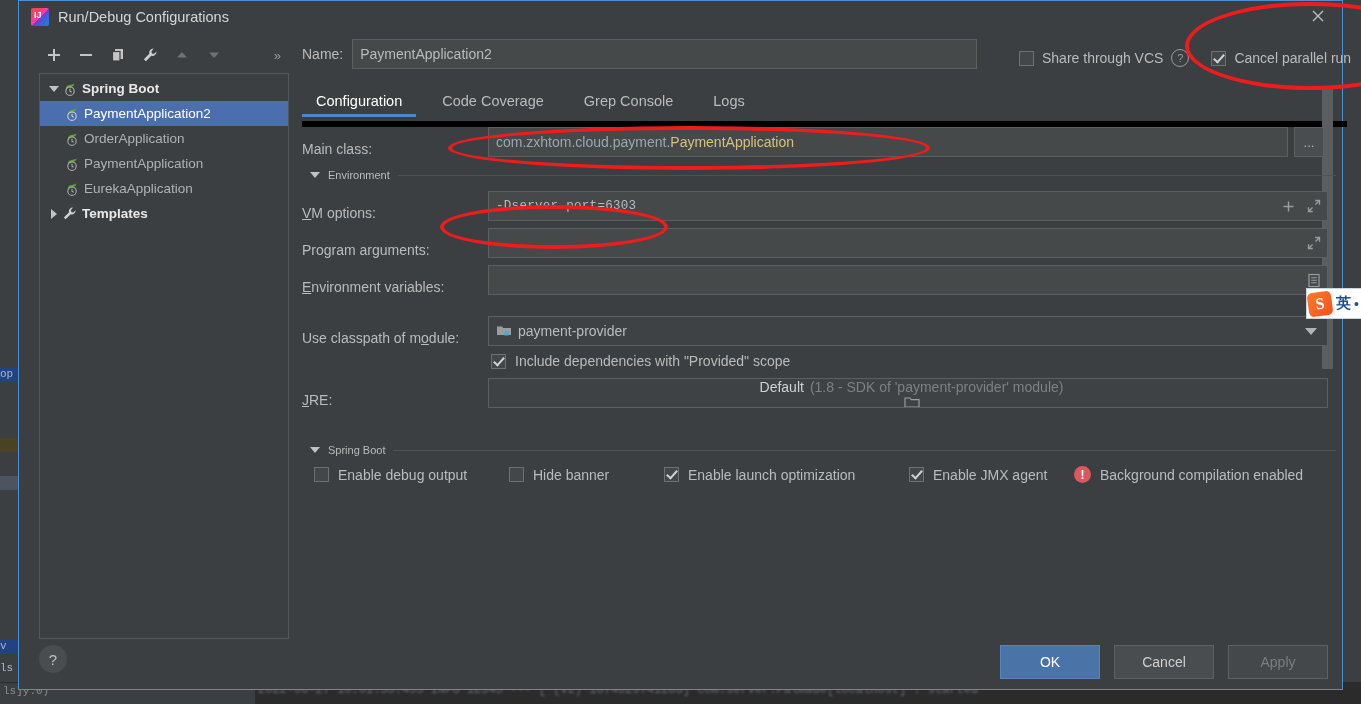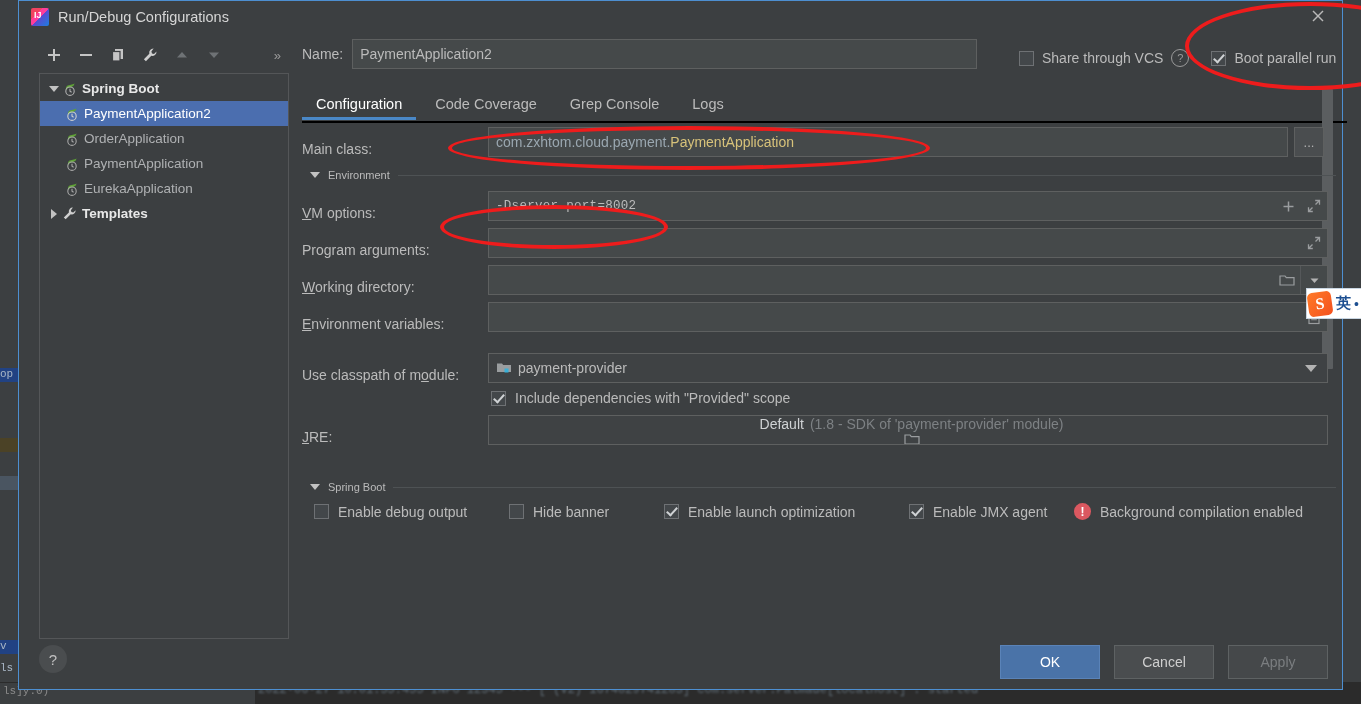--- a/index.html
+++ b/index.html
@@ -171,22 +171,22 @@
     width: 16px; height: 16px; border-radius: 50%;
     border: 1px solid #9a9a9a; color: #9a9a9a;
     font-size: 11px; display: flex; align-items: center; justify-content: center;
     cursor: pointer;
   }
 
   
   .tabs {
     position: absolute; left: 283px; top: 90px;
     width: 1045px; height: 30px;
-    display: flex; align-items: center; gap: 5px;
-    border-bottom: 2px solid #000000;
+    display: flex; align-items: flex-start; gap: 12px;
+    border-bottom: 6px solid #000000;
   }
   .tab {
     font-size: 14.5px; color: #bbbbbb;
     padding: 2px 14px 7px 14px; cursor: pointer;
     position: relative; white-space: nowrap;
   }
   .tab.active { color: #ffffff; }
   .tab.active::after {
     content: ""; position: absolute; left: 0; right: 0; bottom: -1px;
     height: 3px; background: #4a88c7;
@@ -480,21 +480,21 @@
         <div class="lbl">Name:</div>
         <div class="input name-input" placeholder="">PaymentApplication2</div>
       </div>
     </div>
 
     <div class="vcs-area">
       <div class="cb"></div>
       <div class="cb-label">Share through VCS</div>
       <div class="help-circle">?</div>
       <div class="cb checked" style="margin-left:14px;"></div>
-      <div class="cb-label">Boot parallel run</div>
+      <div class="cb-label">Cancel parallel run</div>
     </div>
 
     <div class="tabs">
       <div class="tab active">Configuration</div>
       <div class="tab">Code Coverage</div>
       <div class="tab">Grep Console</div>
       <div class="tab">Logs</div>
     </div>
 
     <div class="vscroll">
@@ -516,21 +516,21 @@
 
       <div class="sep-row">
         <div class="sep-caret"></div>
         <div class="sep-title">Environment</div>
         <div class="sep-line"></div>
       </div>
 
       <div class="row">
         <div class="row-label"><u>V</u>M options:</div>
         <div class="input field mono" style="width:840px;padding-right:0;">
-          <span style="flex:1;">-Dserver.port=8002</span>
+          <span style="flex:1;">-Dserver.port=6303</span>
           <span class="in-field-btn">
             <svg width="13" height="13" viewBox="0 0 13 13">
                 <path d="M6.5 1.5v10M1.5 6.5h10" stroke="#9a9d9f" stroke-width="1.5"></path>
               </svg>
           </span>
           <span class="in-field-btn">
             <svg width="14" height="14" viewBox="0 0 14 14">
               <path d="M8.2 1.5h4.3v4.3M12.5 1.5 8.5 5.5M5.8 12.5H1.5V8.2M1.5 12.5l4-4" stroke="#9a9d9f" stroke-width="1.3" fill="none"></path>
             </svg>
           </span>
@@ -542,36 +542,20 @@
         <div class="input field" style="width:840px;padding-right:0;">
           <span style="flex:1;"></span>
           <span class="in-field-btn">
             <svg width="14" height="14" viewBox="0 0 14 14">
               <path d="M8.2 1.5h4.3v4.3M12.5 1.5 8.5 5.5M5.8 12.5H1.5V8.2M1.5 12.5l4-4" stroke="#9a9d9f" stroke-width="1.3" fill="none"></path>
             </svg>
           </span>
         </div>
       </div>
 
-      <div class="row">
-        <div class="row-label"><u>W</u>orking directory:</div>
-        <div class="input field" style="width:840px;padding-right:0;">
-          <span style="flex:1;"></span>
-          <span class="in-field-btn">
-            <svg width="16" height="14" viewBox="0 0 16 14">
-              <path d="M1 3h5l1.3 1.7H15V12H1z" fill="none" stroke="#9a9d9f" stroke-width="1.2"></path>
-            </svg>
-          </span>
-          <span class="in-field-btn" style="border-left:1px solid #55585a;height:100%;">
-            <svg width="13" height="13" viewBox="0 0 13 13">
-                <path d="M2.5 4.5 6.5 9l4-4.5z" fill="#b3b3b3"></path>
-              </svg>
-          </span>
-        </div>
-      </div>
 
       <div class="row">
         <div class="row-label"><u>E</u>nvironment variables:</div>
         <div class="input field" style="width:840px;padding-right:0;">
           <span style="flex:1;"></span>
           <span class="in-field-btn">
             <svg width="14" height="15" viewBox="0 0 14 15">
               <rect x="2" y="1.5" width="10" height="12" fill="none" stroke="#9a9d9f" stroke-width="1.2"></rect>
               <path d="M4.2 4.8h5.6M4.2 7.3h5.6M4.2 9.8h5.6" stroke="#9a9d9f" stroke-width="1.1"></path>
             </svg>

